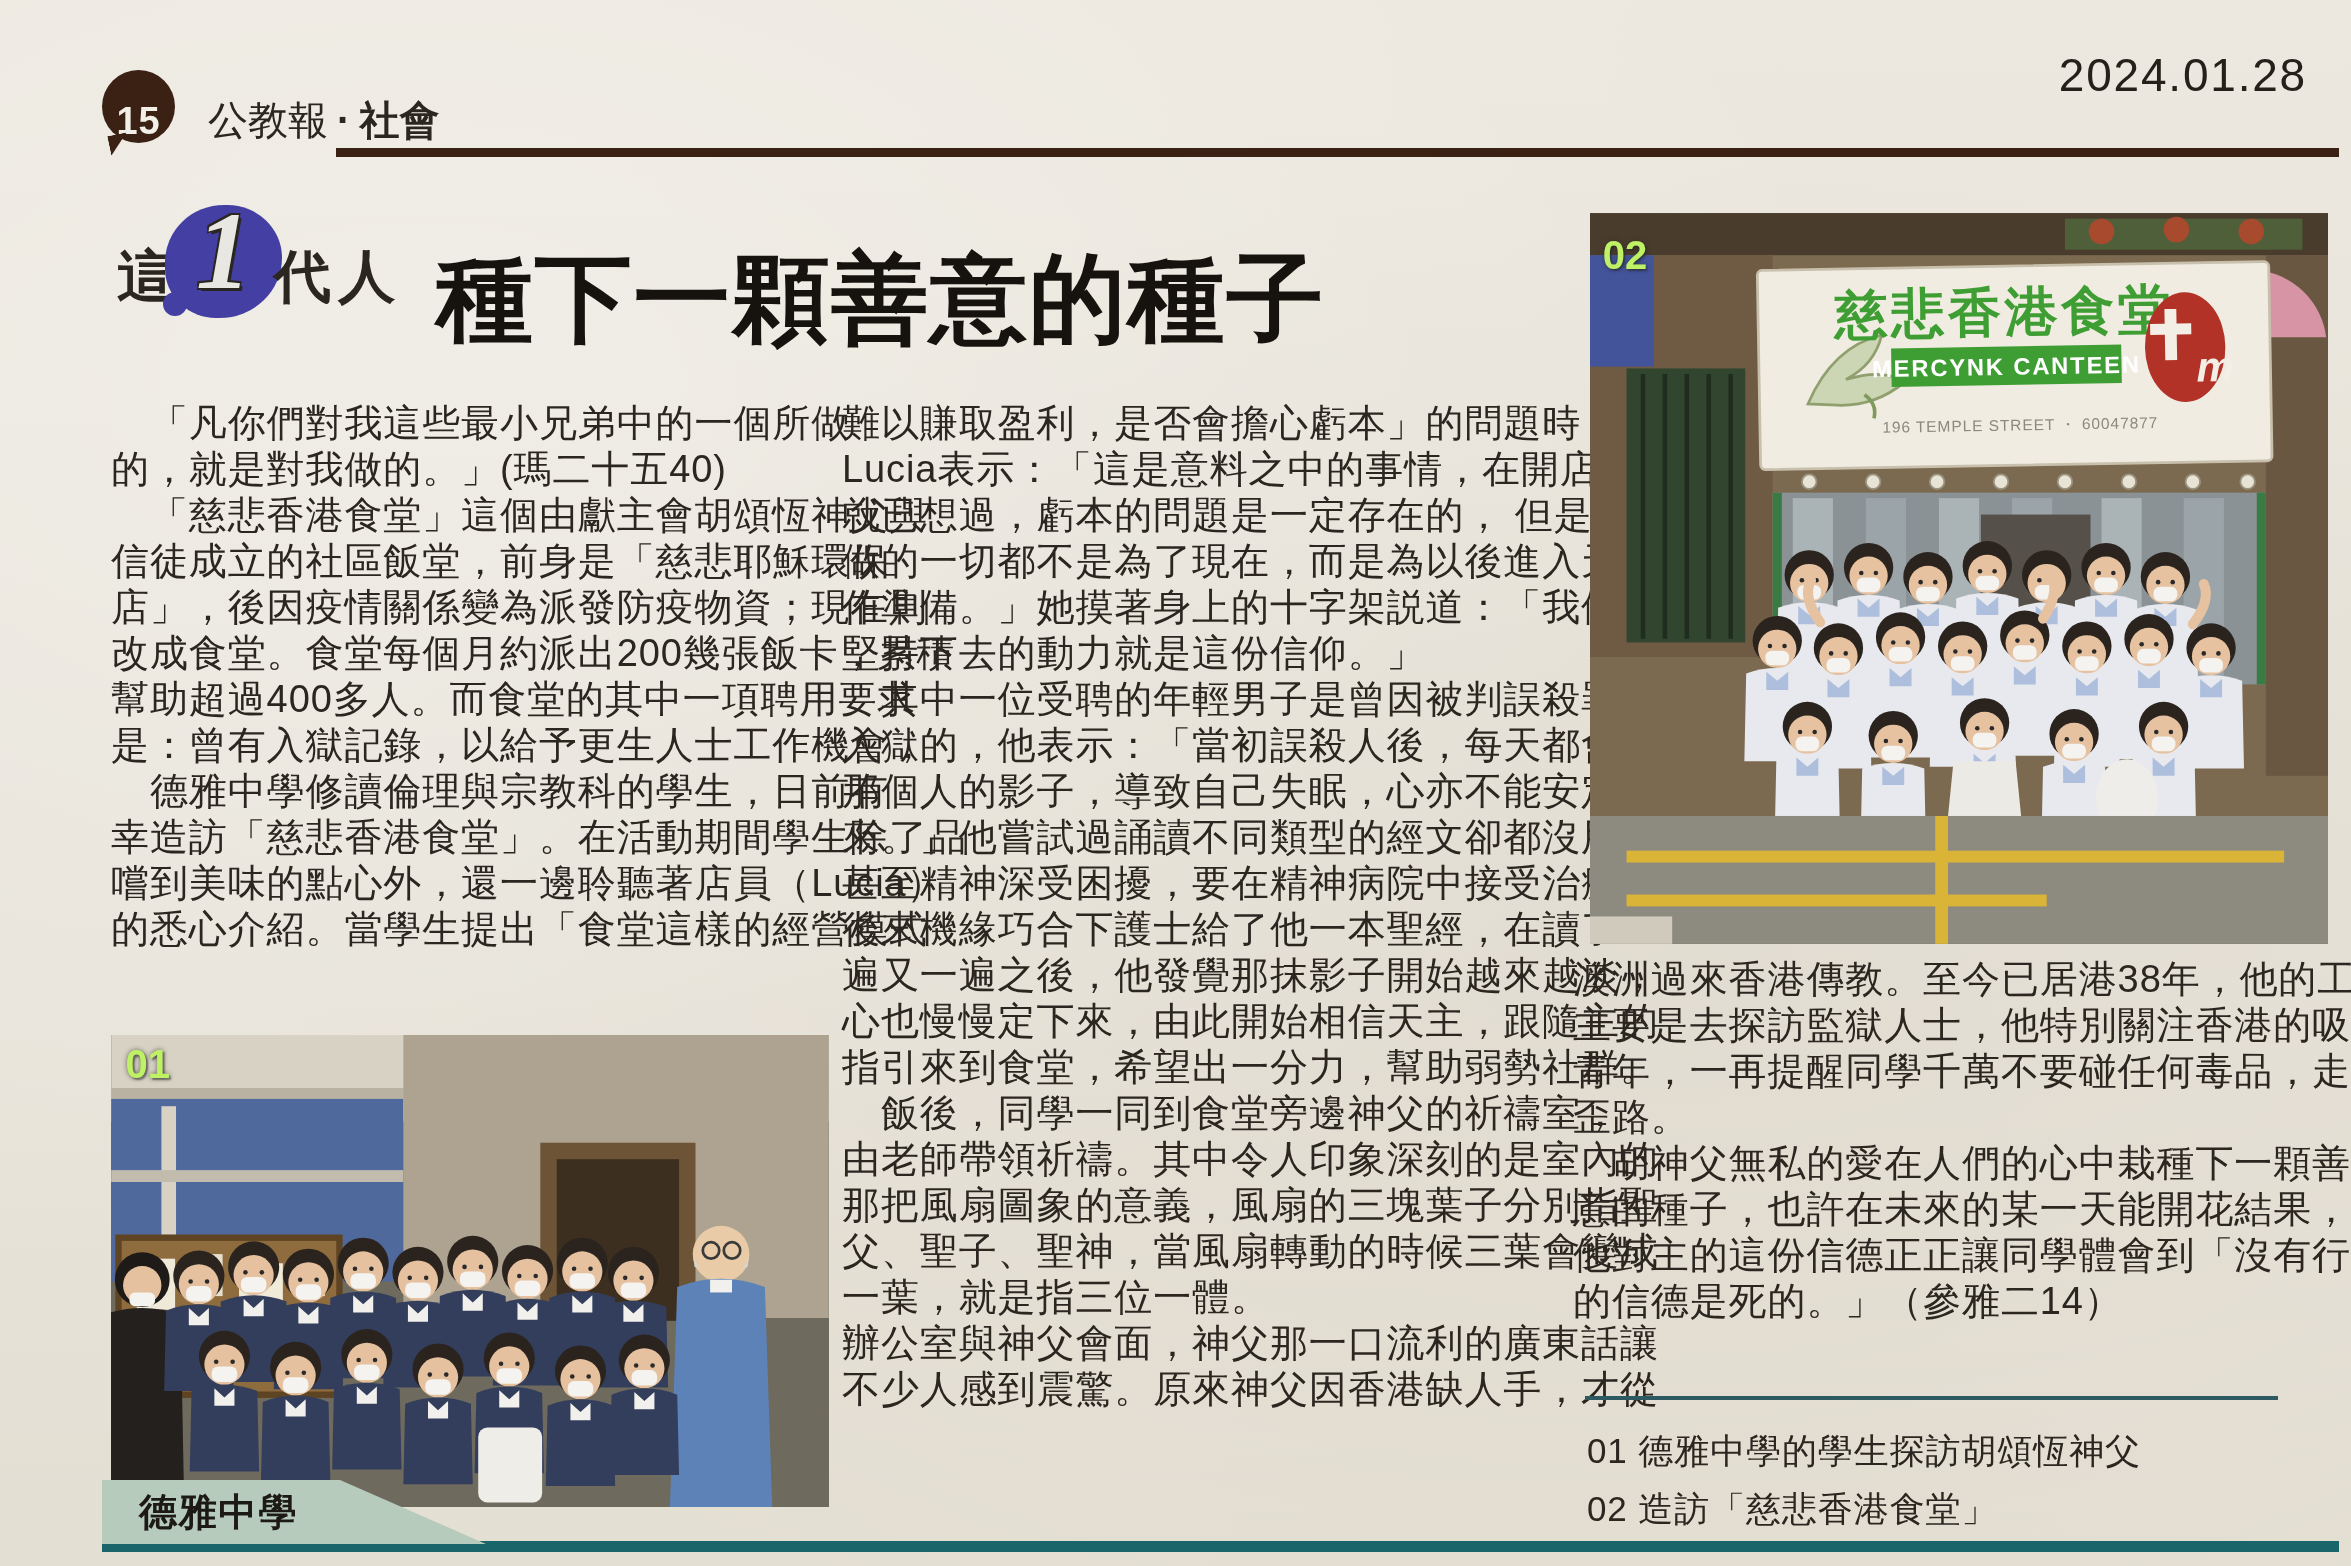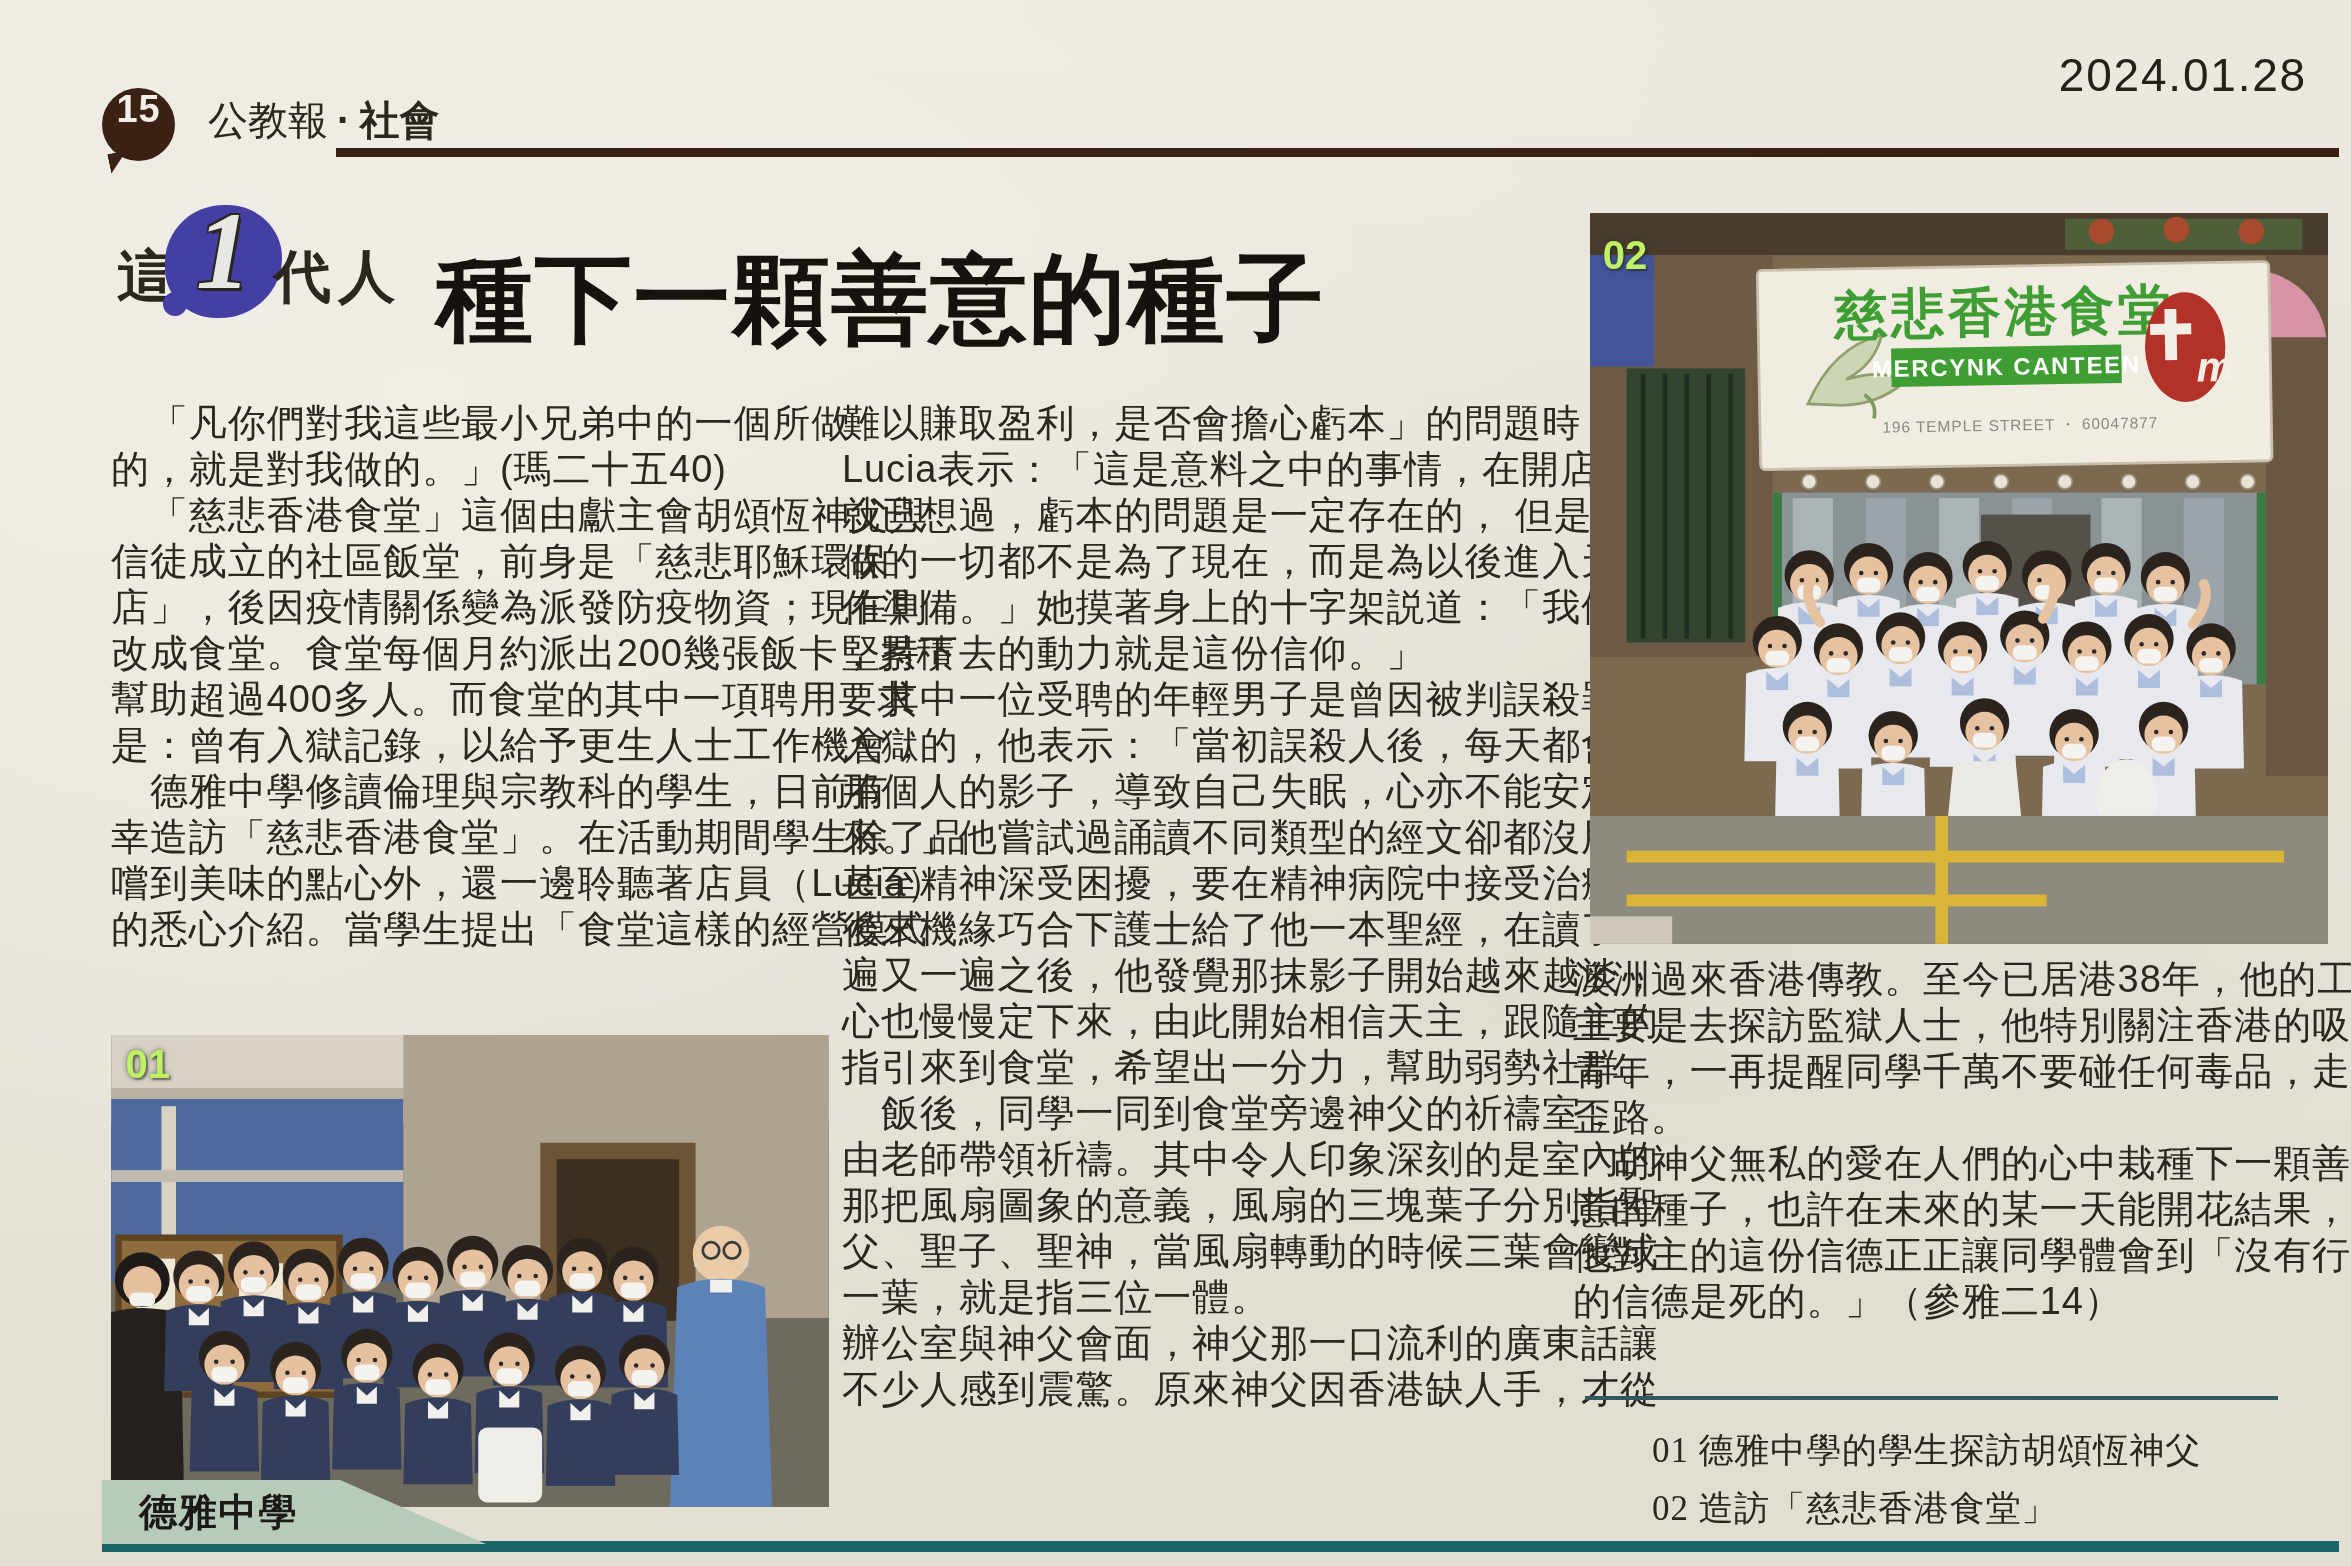--- a/index.html
+++ b/index.html
@@ -8,23 +8,23 @@
     background:#eae6dd;
     background-image:
       radial-gradient(ellipse at 18% 25%, rgba(255,255,255,.28), transparent 55%),
       radial-gradient(ellipse at 70% 60%, rgba(210,203,188,.30), transparent 60%),
       linear-gradient(180deg,#ece8df 0%,#e8e4da 60%,#e4dfd3 100%);
     font-family:"Liberation Sans","DejaVu Sans",sans-serif;
     color:#2b2620;
   }
   
   .page-bubble{
-    position:absolute; left:102px; top:88px; width:73px; height:73px;
+    position:absolute; left:102px; top:70px; width:73px; height:73px;
     background:#3a2113; border-radius:50%;
-    display:flex; align-items:flex-start; justify-content:center;
+    display:flex; align-items:flex-end; justify-content:center;
   }
   .page-bubble::after{
     content:""; position:absolute; left:7.3px; bottom:-11px;
     width:20px; height:20px; background:#3a2113;
     clip-path:polygon(0 0, 100% 0, 0 100%);
     transform:rotate(-12deg);
   }
   .page-bubble .num{color:#f2efe8; font-size:38px; font-weight:700; letter-spacing:0.9px;}
   .section-title{position:absolute; left:208px; top:93px; font-size:40px; white-space:nowrap;}
   .section-title .light{font-weight:500;}
@@ -74,21 +74,21 @@
   .photo-label{
     position:absolute; font-size:40px; font-weight:600; color:#bef264;
     text-shadow:0 0 5.5px rgba(40,40,40,.65), 1.8px 1.8px 1.8px rgba(40,40,40,.5);
     z-index:5;
   }
   .photo1 .photo-label{left:14.6px; top:7.3px;}
   .photo2 .photo-label{left:12.8px; top:20px;}
 
   
   .caption-rule{position:absolute; left:1585px; top:1396px; width:693px; height:3.7px; background:#2c5a60;}
-  .captions{position:absolute; left:1652px; top:1422px;font-family:Liberation Serif, serif;}
+  .captions{position:absolute; left:1587px; top:1422px;}
   .caption-line{height:58px; line-height:58px; font-size:35px; font-weight:500; letter-spacing:0.9px; white-space:nowrap;}
 
   
   .footer-tab{
     position:absolute; left:102px; top:1480px; width:384px; height:64px;
     background:#b6cbbc;
     clip-path:polygon(0 0, 62% 0, 100% 100%, 0 100%);
     display:flex; align-items:center;text-align:center;
   }
   .footer-tab .tab-label{font-size:38px; font-weight:700; color:#1d1a15; margin-left:37px; letter-spacing:1.8px;}

